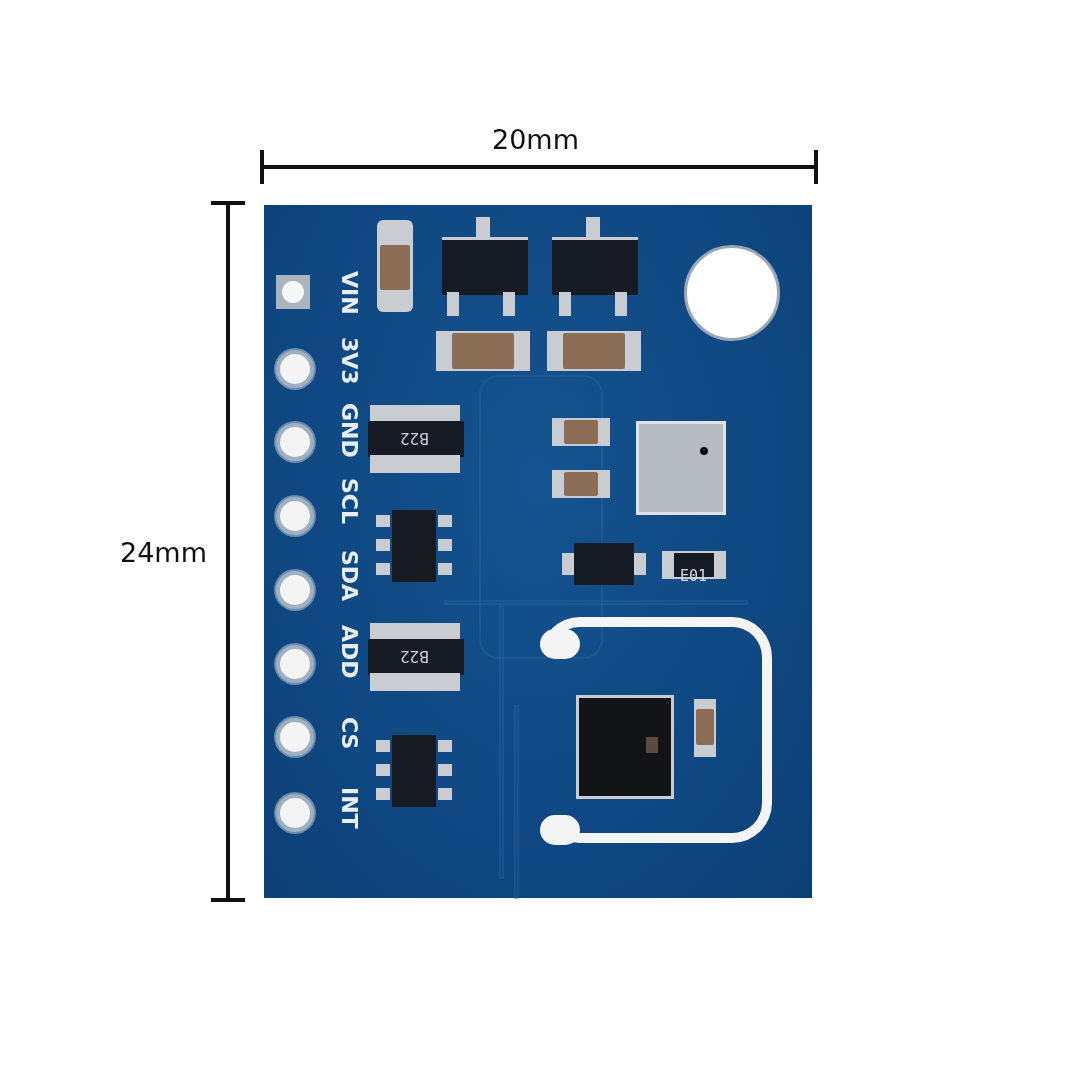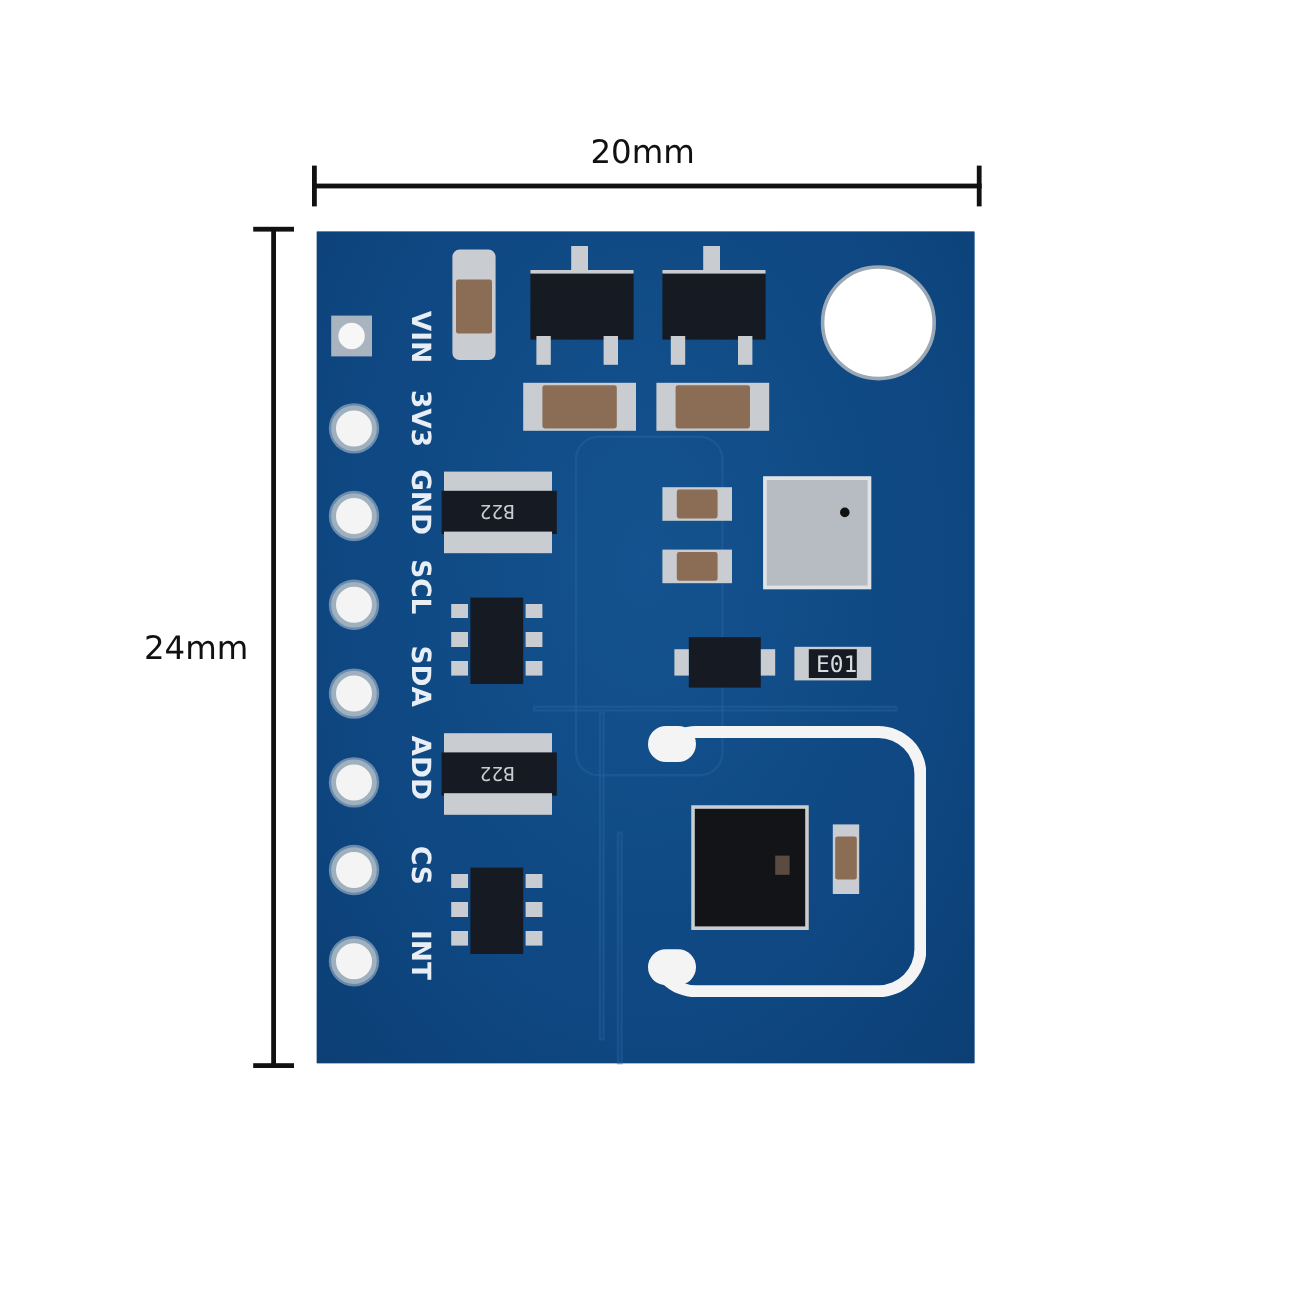--- a/index.html
+++ b/index.html
@@ -1,17 +1,17 @@
 <!DOCTYPE html>
 <html><head>
 <meta charset="utf-8">
 <style>
   html, body { margin:0; padding:0; background:#ffffff; }
   body { width:1080px; height:1080px; position:relative; overflow:hidden; font-family:"Liberation Sans", sans-serif; }
-  .abs { position:absolute; }
+  .abs { position:absolute;margin-top:12px; }
   .dim-label { font-family:"DejaVu Sans", sans-serif; font-size:27px; color:#111; }
   .line-h { height:4px; background:#111; }
   .line-v { width:4px; background:#111; }
   .board { left:264px; top:193px; width:548px; height:693px; background:#0f4a86;
     background-image: radial-gradient(ellipse at 50% 40%, #14538f 0%, #0e4680 70%, #0c3f74 100%); }
   .trace { position:absolute; border:2px solid rgba(40,100,160,0.45); }
   .pad-hole { position:absolute; width:30px; height:30px; border-radius:50%; background:#f4f4f4; border:4px solid #9fb0bf; box-shadow: 0 0 0 2px rgba(200,210,220,0.5); }
   .pad-square { position:absolute; width:34px; height:34px; background:#a9b4bf; }
   .pad-square .hole { position:absolute; left:6px; top:6px; width:22px; height:22px; border-radius:50%; background:#f7f7f7; }
   .pin-label { position:absolute; color:#e8eef5; font-family:"DejaVu Sans", sans-serif; font-weight:bold; font-size:22px; transform:rotate(90deg); transform-origin:left top; white-space:nowrap; letter-spacing:0px; }
@@ -106,21 +106,21 @@
 
   <div class="abs" style="left:372px; top:204px; width:84px; height:88px; background:#b6bcc2; border:3px solid #e0e3e6;"></div>
   <div class="abs" style="left:436px; top:230px; width:8px; height:8px; border-radius:50%; background:#111;"></div>
 
   <div class="black-ic" style="left:310px; top:338px; width:60px; height:42px;"></div>
   <div class="tin" style="left:298px; top:348px; width:12px; height:22px;"></div>
   <div class="tin" style="left:370px; top:348px; width:12px; height:22px;"></div>
 
   <div class="tin" style="left:398px; top:346px; width:64px; height:28px;"></div>
   <div class="black-ic" style="left:410px; top:348px; width:40px; height:24px;"></div>
-  <div class="abs" style="left:416px; top:350px; color:#d8dbde; font-family:'DejaVu Sans Mono', monospace; font-size:19px;">E01</div>
+  <div class="abs" style="left:416px; top:350px; color:#d8dbde; font-family:'DejaVu Sans Mono', monospace; font-size:15px;">E01</div>
 
   <div class="silk" style="left:276px; top:412px; width:212px; height:206px; border-radius:40px; border-left-color:transparent;"></div>
   <div class="abs" style="left:276px; top:412px; width:40px; height:30px; background:#f4f4f4; border-radius:15px;"></div>
   <div class="abs" style="left:276px; top:598px; width:40px; height:30px; background:#f4f4f4; border-radius:15px;"></div>
 
   <div class="abs" style="left:312px; top:478px; width:92px; height:98px; background:#121418; border:3px solid #c9ccd0;"></div>
   <div class="abs" style="left:382px; top:520px; width:12px; height:16px; background:#5a4a40;"></div>
   <div class="tin" style="left:430px; top:494px; width:22px; height:58px;"></div>
   <div class="cap" style="left:432px; top:504px; width:18px; height:36px;"></div>
 </div>

